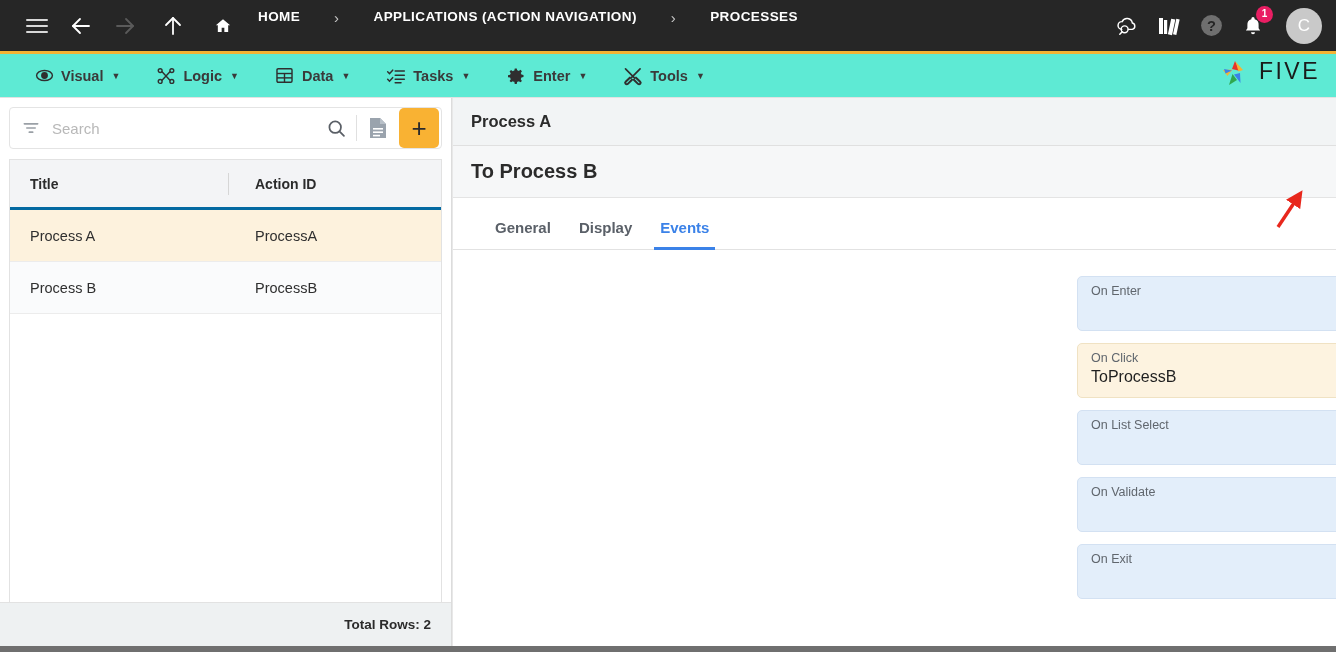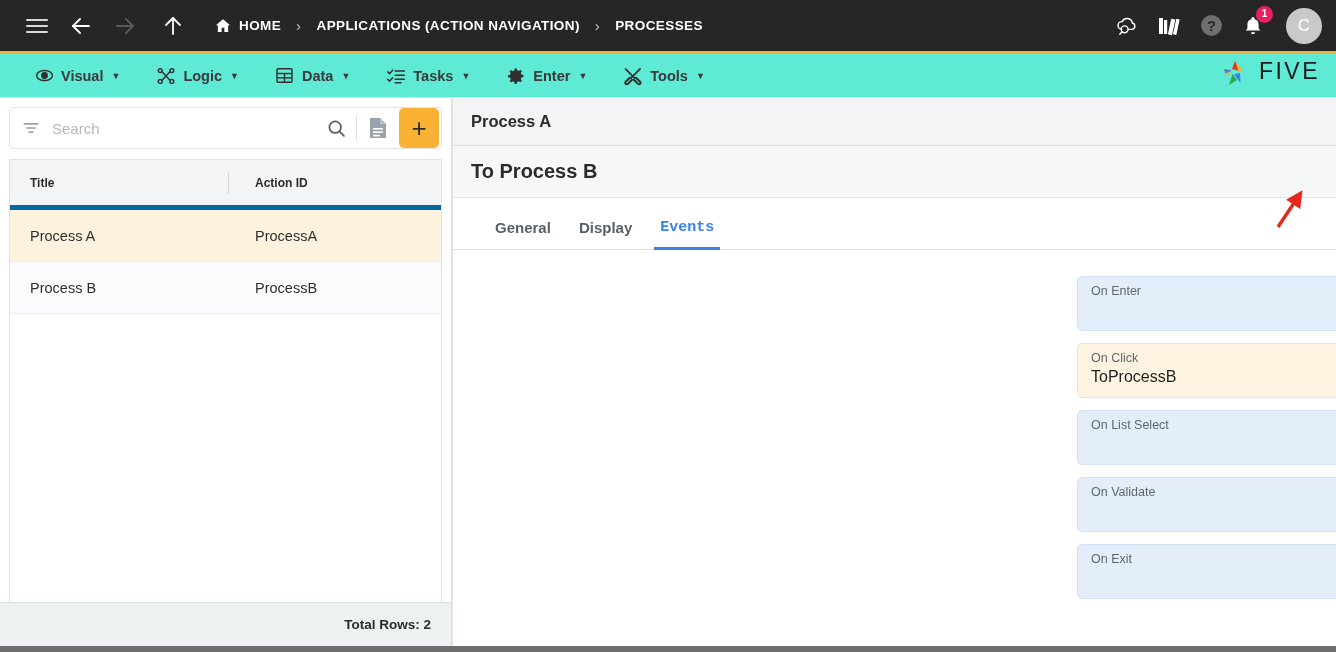--- a/index.html
+++ b/index.html
@@ -21,21 +21,21 @@
   .tb-icon {
     color: #ffffff; display: flex; align-items: center; justify-content: center;
     width: 34px; height: 34px; flex: 0 0 auto;
   }
   .tb-icon.dim { color: #5a5a5a; }
   .hamburger { display:flex; flex-direction:column; gap:4px; width:22px; }
   .hamburger i { display:block; height:2px; background:#d8d8d8; border-radius:1px; }
   .crumb {
     color: #ffffff; font-size: 13.5px; font-weight: bold;
     letter-spacing: .4px; white-space: nowrap;
-    display: flex; align-items: center; gap: 5px;
+    display: flex; align-items: flex-start; gap: 24px;
   }
   .crumb-sep { color:#c7c7c7; font-size:15px; padding:0 10px; font-weight:400; }
   .crumb-gap { width: 8px; }
   .tb-right { margin-left: auto; display: flex; align-items: center; gap: 12px; }
   .tb-right .tb-icon { width: 30px; height: 30px; }
   .bell-wrap { position: relative; }
   .badge {
     position: absolute; top: -5px; right: -5px;
     background: #e91e63; color: #fff; font-size: 10px; font-weight: bold;
     min-width: 17px; height: 17px; border-radius: 9px;
@@ -102,22 +102,22 @@
     width: 40px; height: 40px; background: #f9b233; border-radius: 5px;
     display: flex; align-items: center; justify-content: center;
     margin-right: 2px; cursor: pointer;
   }
   .add-plus { color: #2b2b2b; font-size: 26px; line-height: 1; font-weight: 300; }
 
   .grid { margin: 6px 9px 0 9px; border: 1px solid #e2e2e2; border-bottom:none;
           flex: 1; display: flex; flex-direction: column; overflow: hidden; }
   .grid-head {
     display: flex; height: 50px; align-items: center;
-    background: #f3f4f6; border-bottom: 5px solid #0369a1;
-    font-size: 12px; font-weight: bold; color: #2b2b2b;
+    background: #f3f4f6; border-bottom: 3px solid #0369a1;
+    font-size: 14px; font-weight: bold; color: #2b2b2b;
   }
   .col-title { width: 218px; padding-left: 20px; }
   .col-sep { width:1px; height:22px; background:#d6d6d6; }
   .col-aid { flex: 1; padding-left: 26px; }
   .grid-body { flex: 1; background: #fff; }
   .row {
     display: flex; align-items: center; height: 52px;
     font-size: 14.5px; color: #2f2f2f;
     border-bottom: 1px solid #ececec; cursor: pointer;
   }
@@ -147,21 +147,21 @@
   .sub-title { font-size: 20px; font-weight: bold; color: #2b2b2b; }
 
   .tabs {
     height: 52px; display: flex; align-items: flex-end;
     padding-left: 28px; border-bottom: 1px solid #e2e2e2; background: #fff;
   }
   .tab {
     font-size: 15px; font-weight: bold; color: #5a6068;
     padding: 0 14px 13px 14px; cursor: pointer; position: relative;
   }
-  .tab.active { color: #3b82e8; font-family: Liberation Mono, monospace; }
+  .tab.active { color: #3b82e8; }
   .tab.active::after {
     content: ''; position: absolute; left: 8px; right: 8px; bottom: -1px;
     height: 3px; background: #3b82e8;
   }
 
   .events { padding: 26px 0 0 0; flex: 1; overflow: hidden; }
   .ev-row { display: flex; align-items: flex-start; margin-bottom: 12px; padding-left: 624px; }
   .ev-field {
     width: 540px; height: 55px; border-radius: 5px;
     background: #e3eefa; border: 1px solid #d3e1f2;

